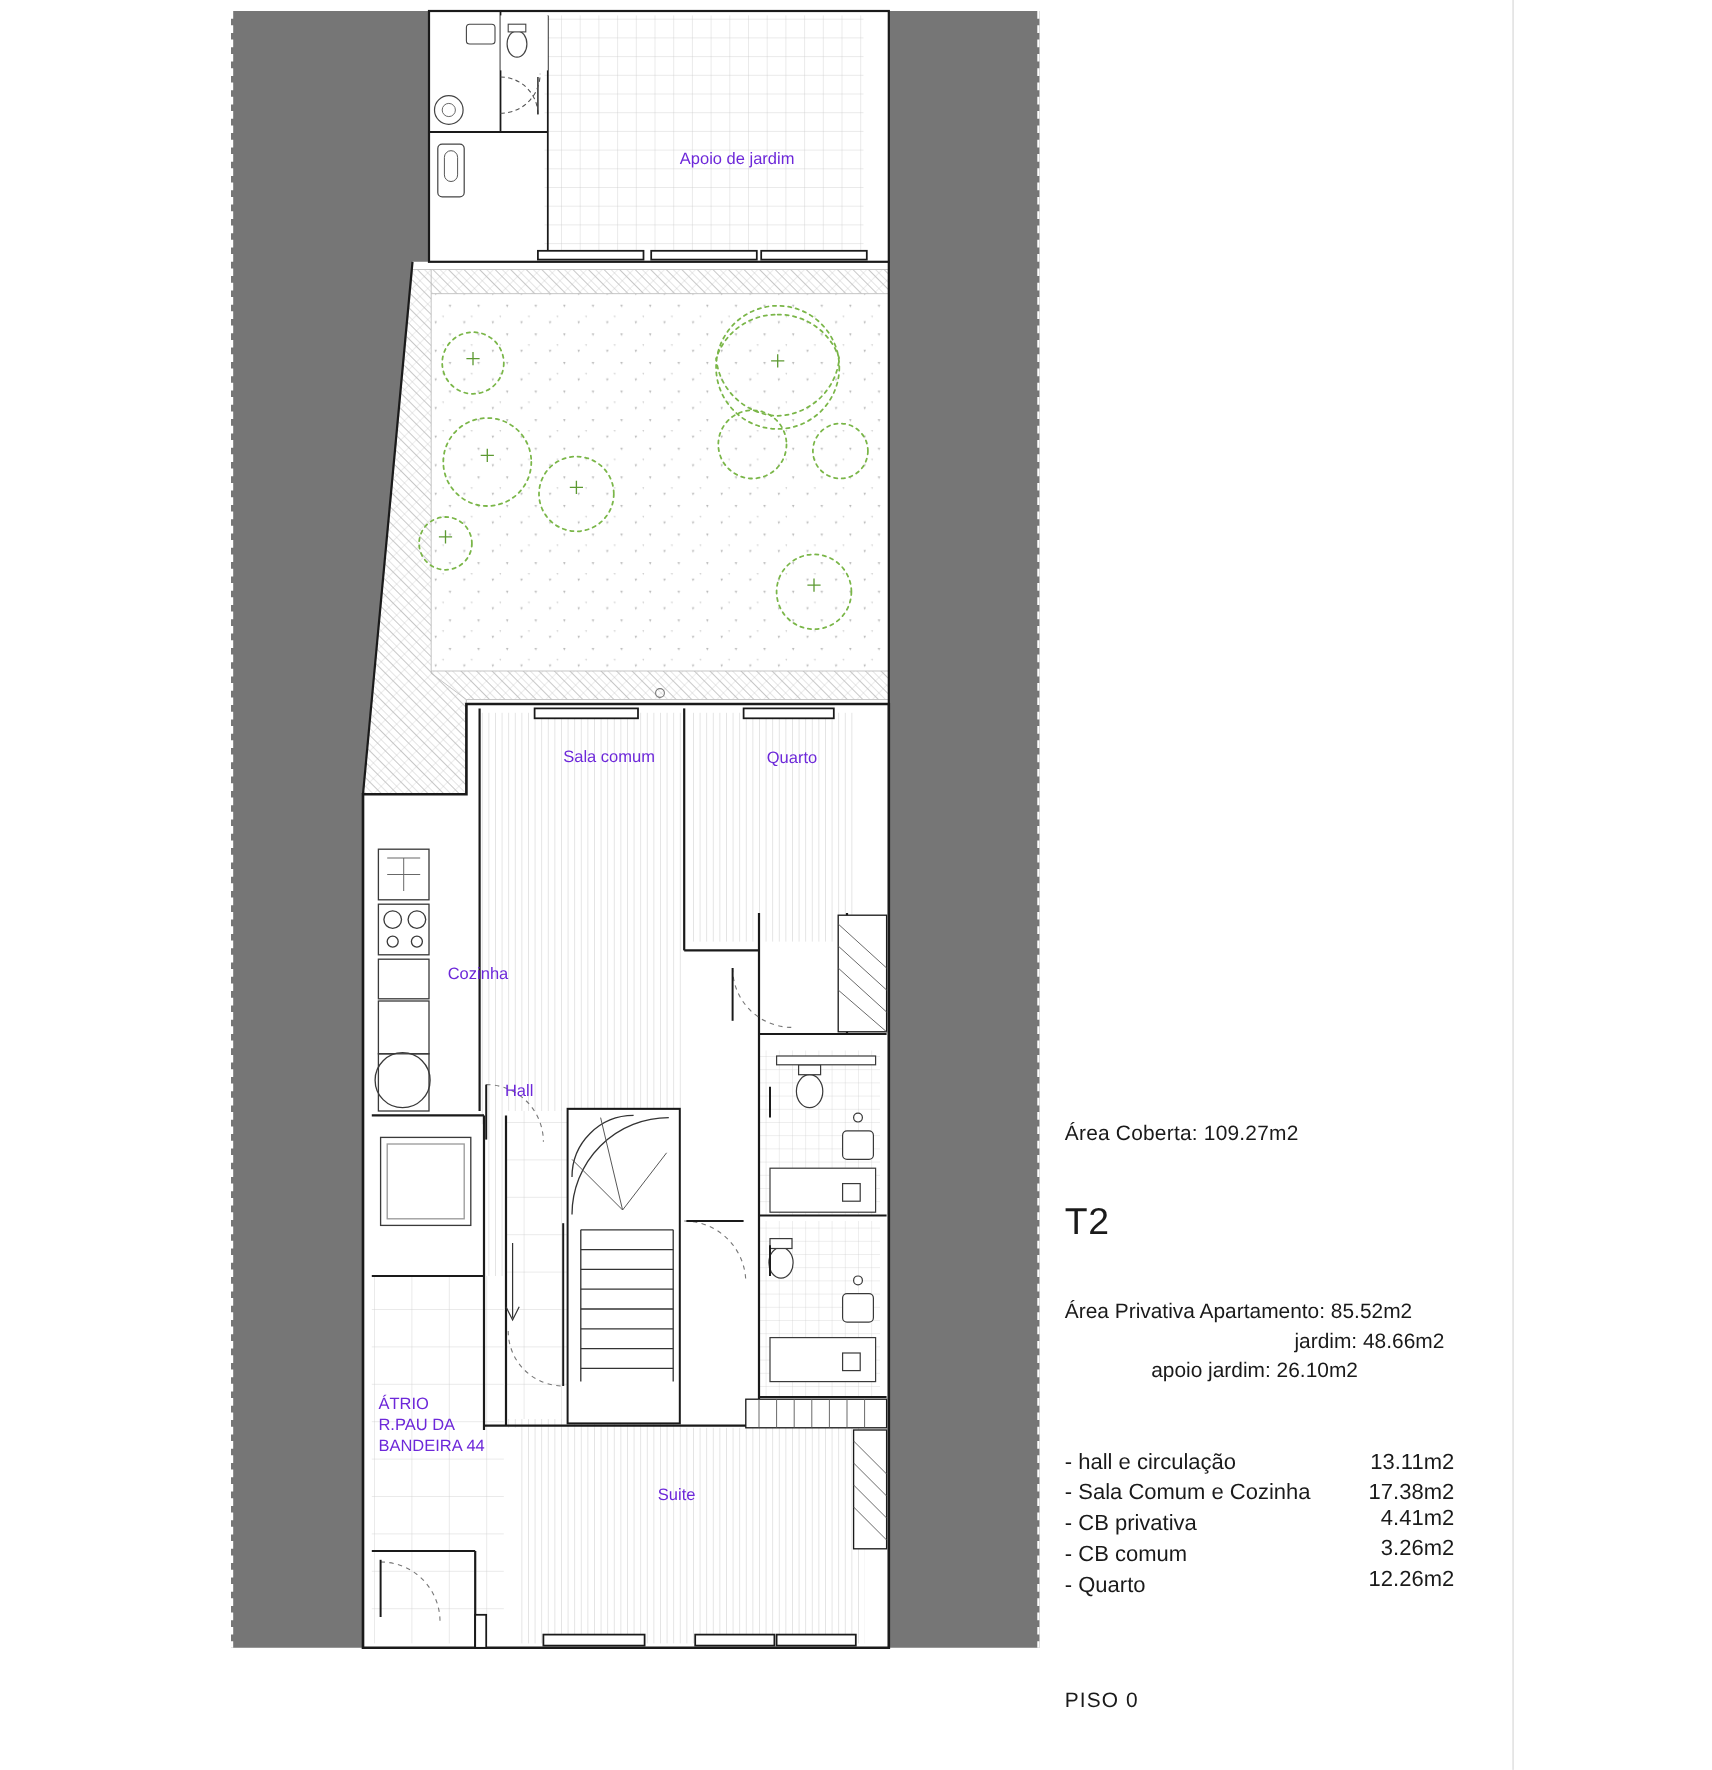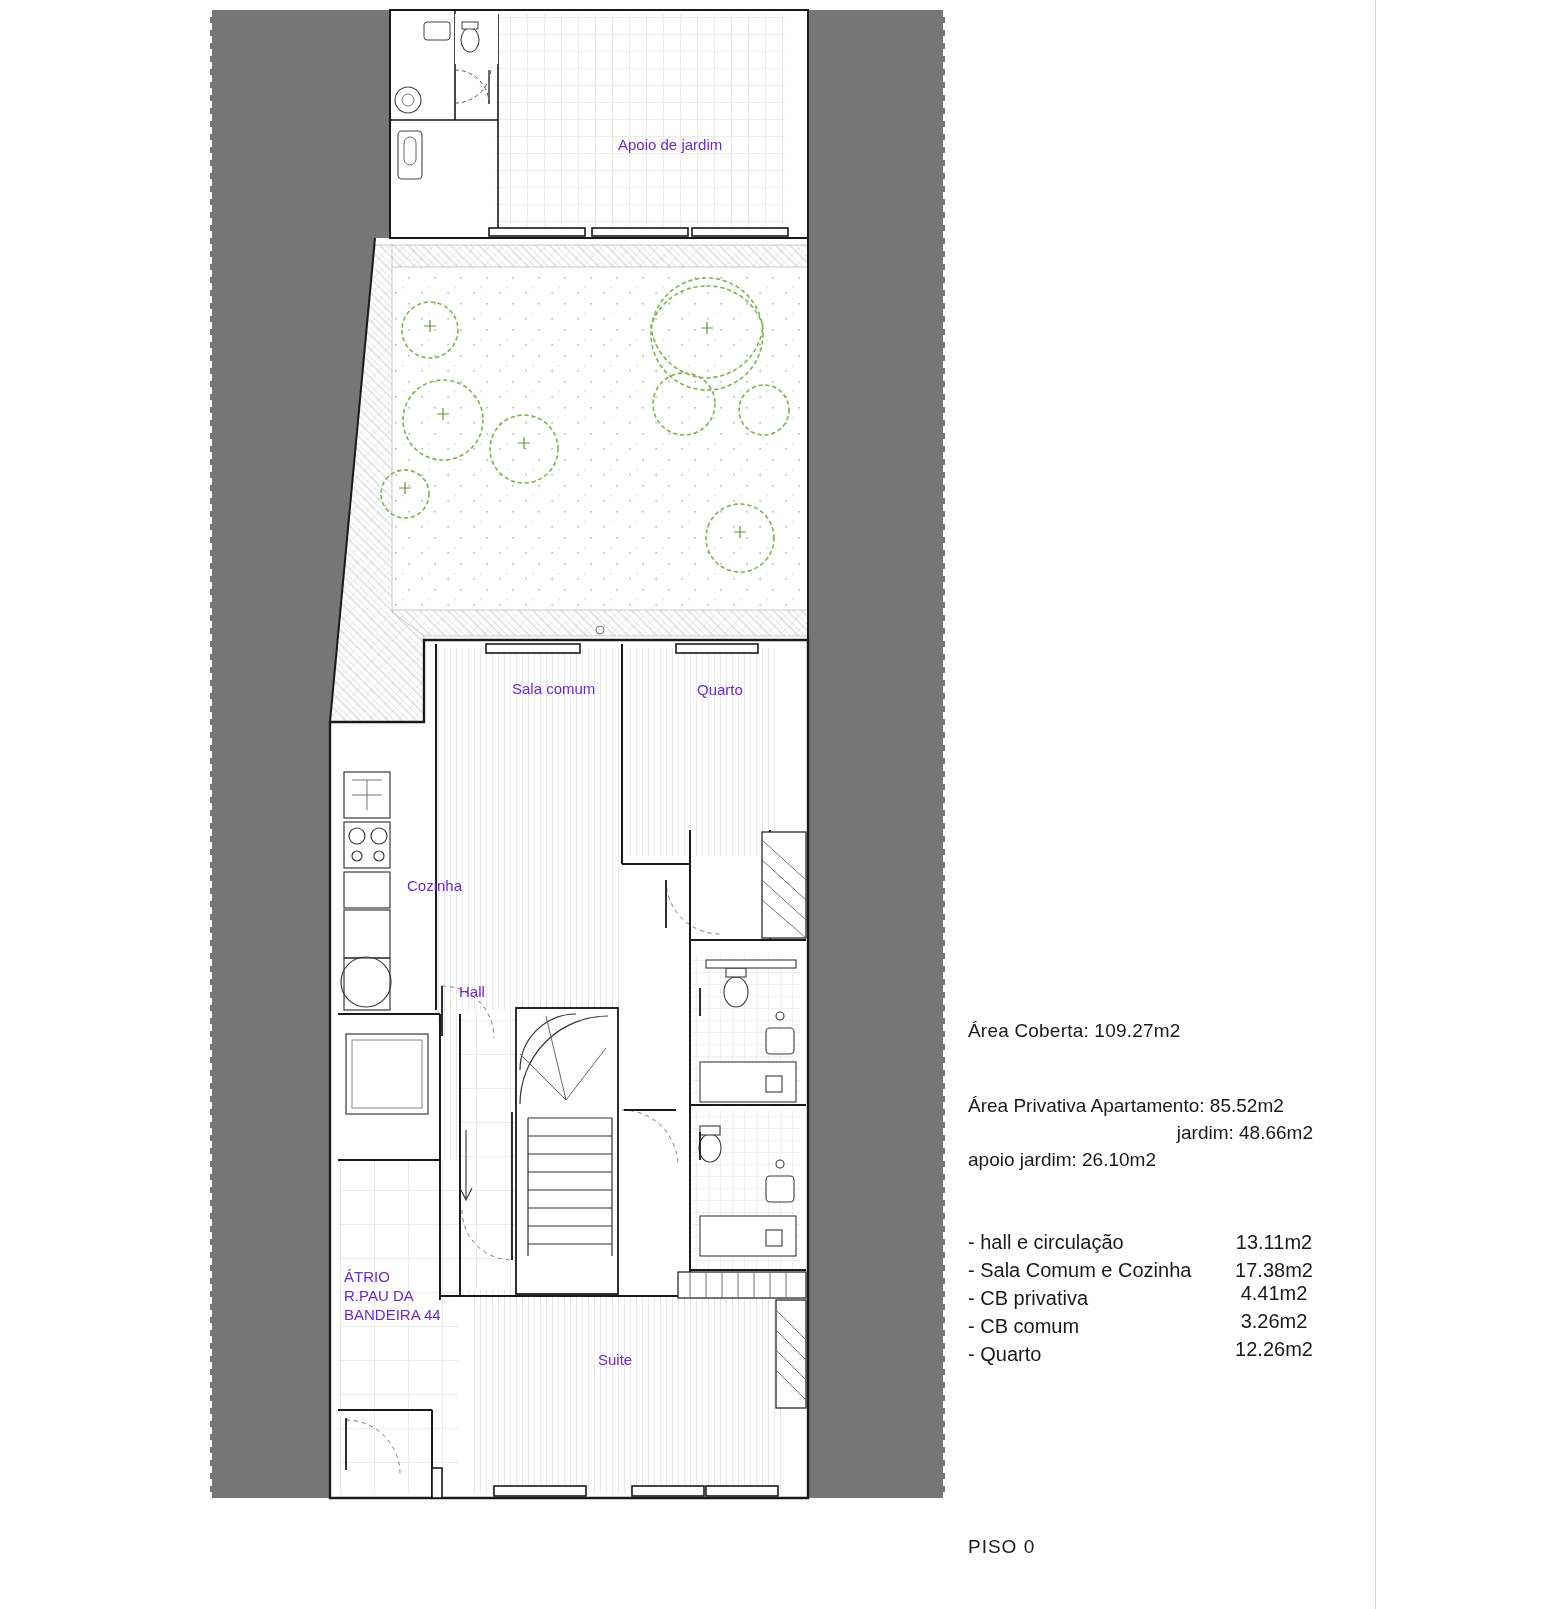--- a/index.html
+++ b/index.html
@@ -52,32 +52,32 @@
     margin-bottom: 48px;
   }
   .privativa {
     font-size: 19px;
     line-height: 27px;
     margin-bottom: 58px;
   }
   .privativa .ln { display: block; white-space: nowrap; }
   .privativa .ln.r1 { text-align: left; }
   .privativa .ln.r2 { text-align: right; width: 345px; }
-  .privativa .ln.r3 { text-align: left; width: 345px; }
+  .privativa .ln.r3 { text-align: center; width: 345px; }
 
   .breakdown {
     font-size: 20px;
   }
   .bd-row {
     display: flex;
     align-items: baseline;
     height: 28px;
   }
   .bd-label { width: 258px; white-space: nowrap; }
-  .bd-value { width: 96px; text-align: center; white-space: nowrap; }
+  .bd-value { width: 96px; text-align: right; white-space: nowrap; }
   .bd-row.v-up .bd-value { position: relative; top: -5px; }
 
   .piso-label {
     position: absolute;
     left: 968px;
     top: 1536px;
     font-size: 19px;
     letter-spacing: 1px;
   }
 
@@ -354,20 +354,21 @@
 
 <div class="plan-label multi" style="left:344px; top:1267px;">
   <span>ÁTRIO</span><br>
   <span>R.PAU DA</span><br>
   <span>BANDEIRA 44</span>
 </div>
 
 <div class="info-panel">
   <div class="area-coberta">Área Coberta: 109.27m2</div>
 
+  <div class="typology">T2</div>
 
   <div class="privativa">
     <span class="ln r1">Área Privativa Apartamento: 85.52m2</span>
     <span class="ln r2">jardim: 48.66m2</span>
     <span class="ln r3">apoio jardim:  26.10m2</span>
   </div>
 
   <div class="breakdown">
     <div class="bd-row">
       <span class="bd-label">- hall e circulação</span>

